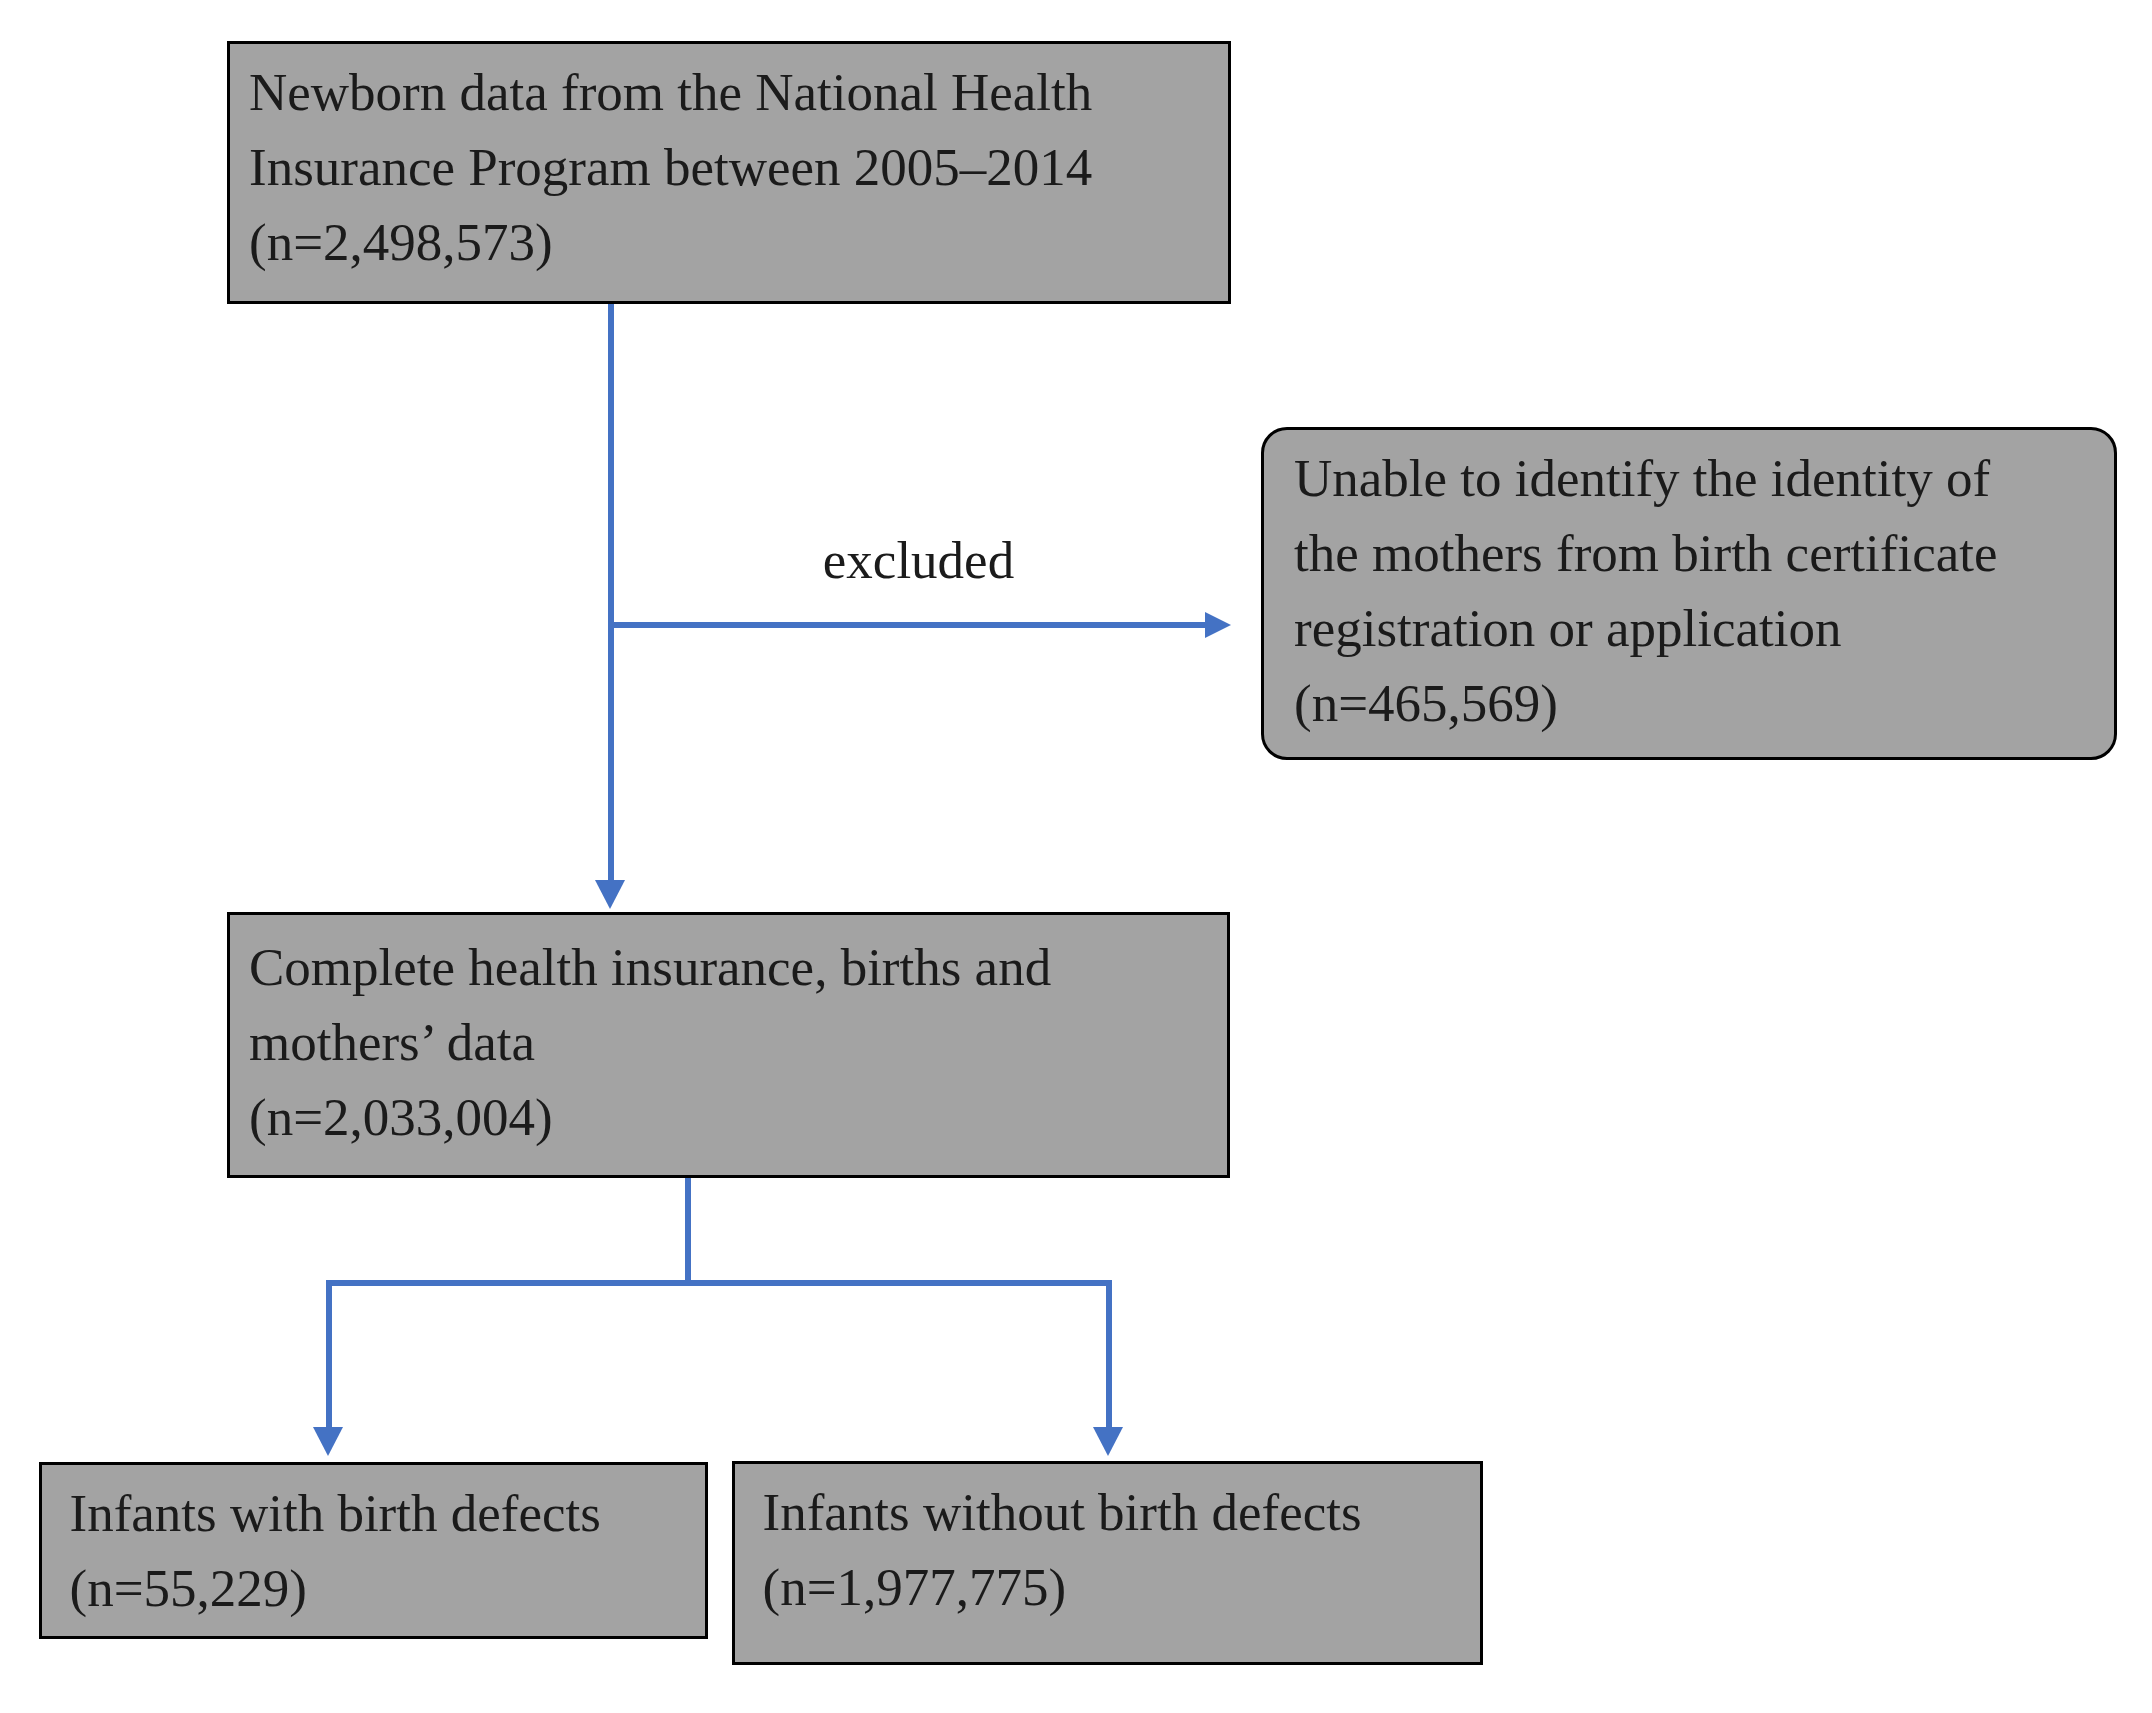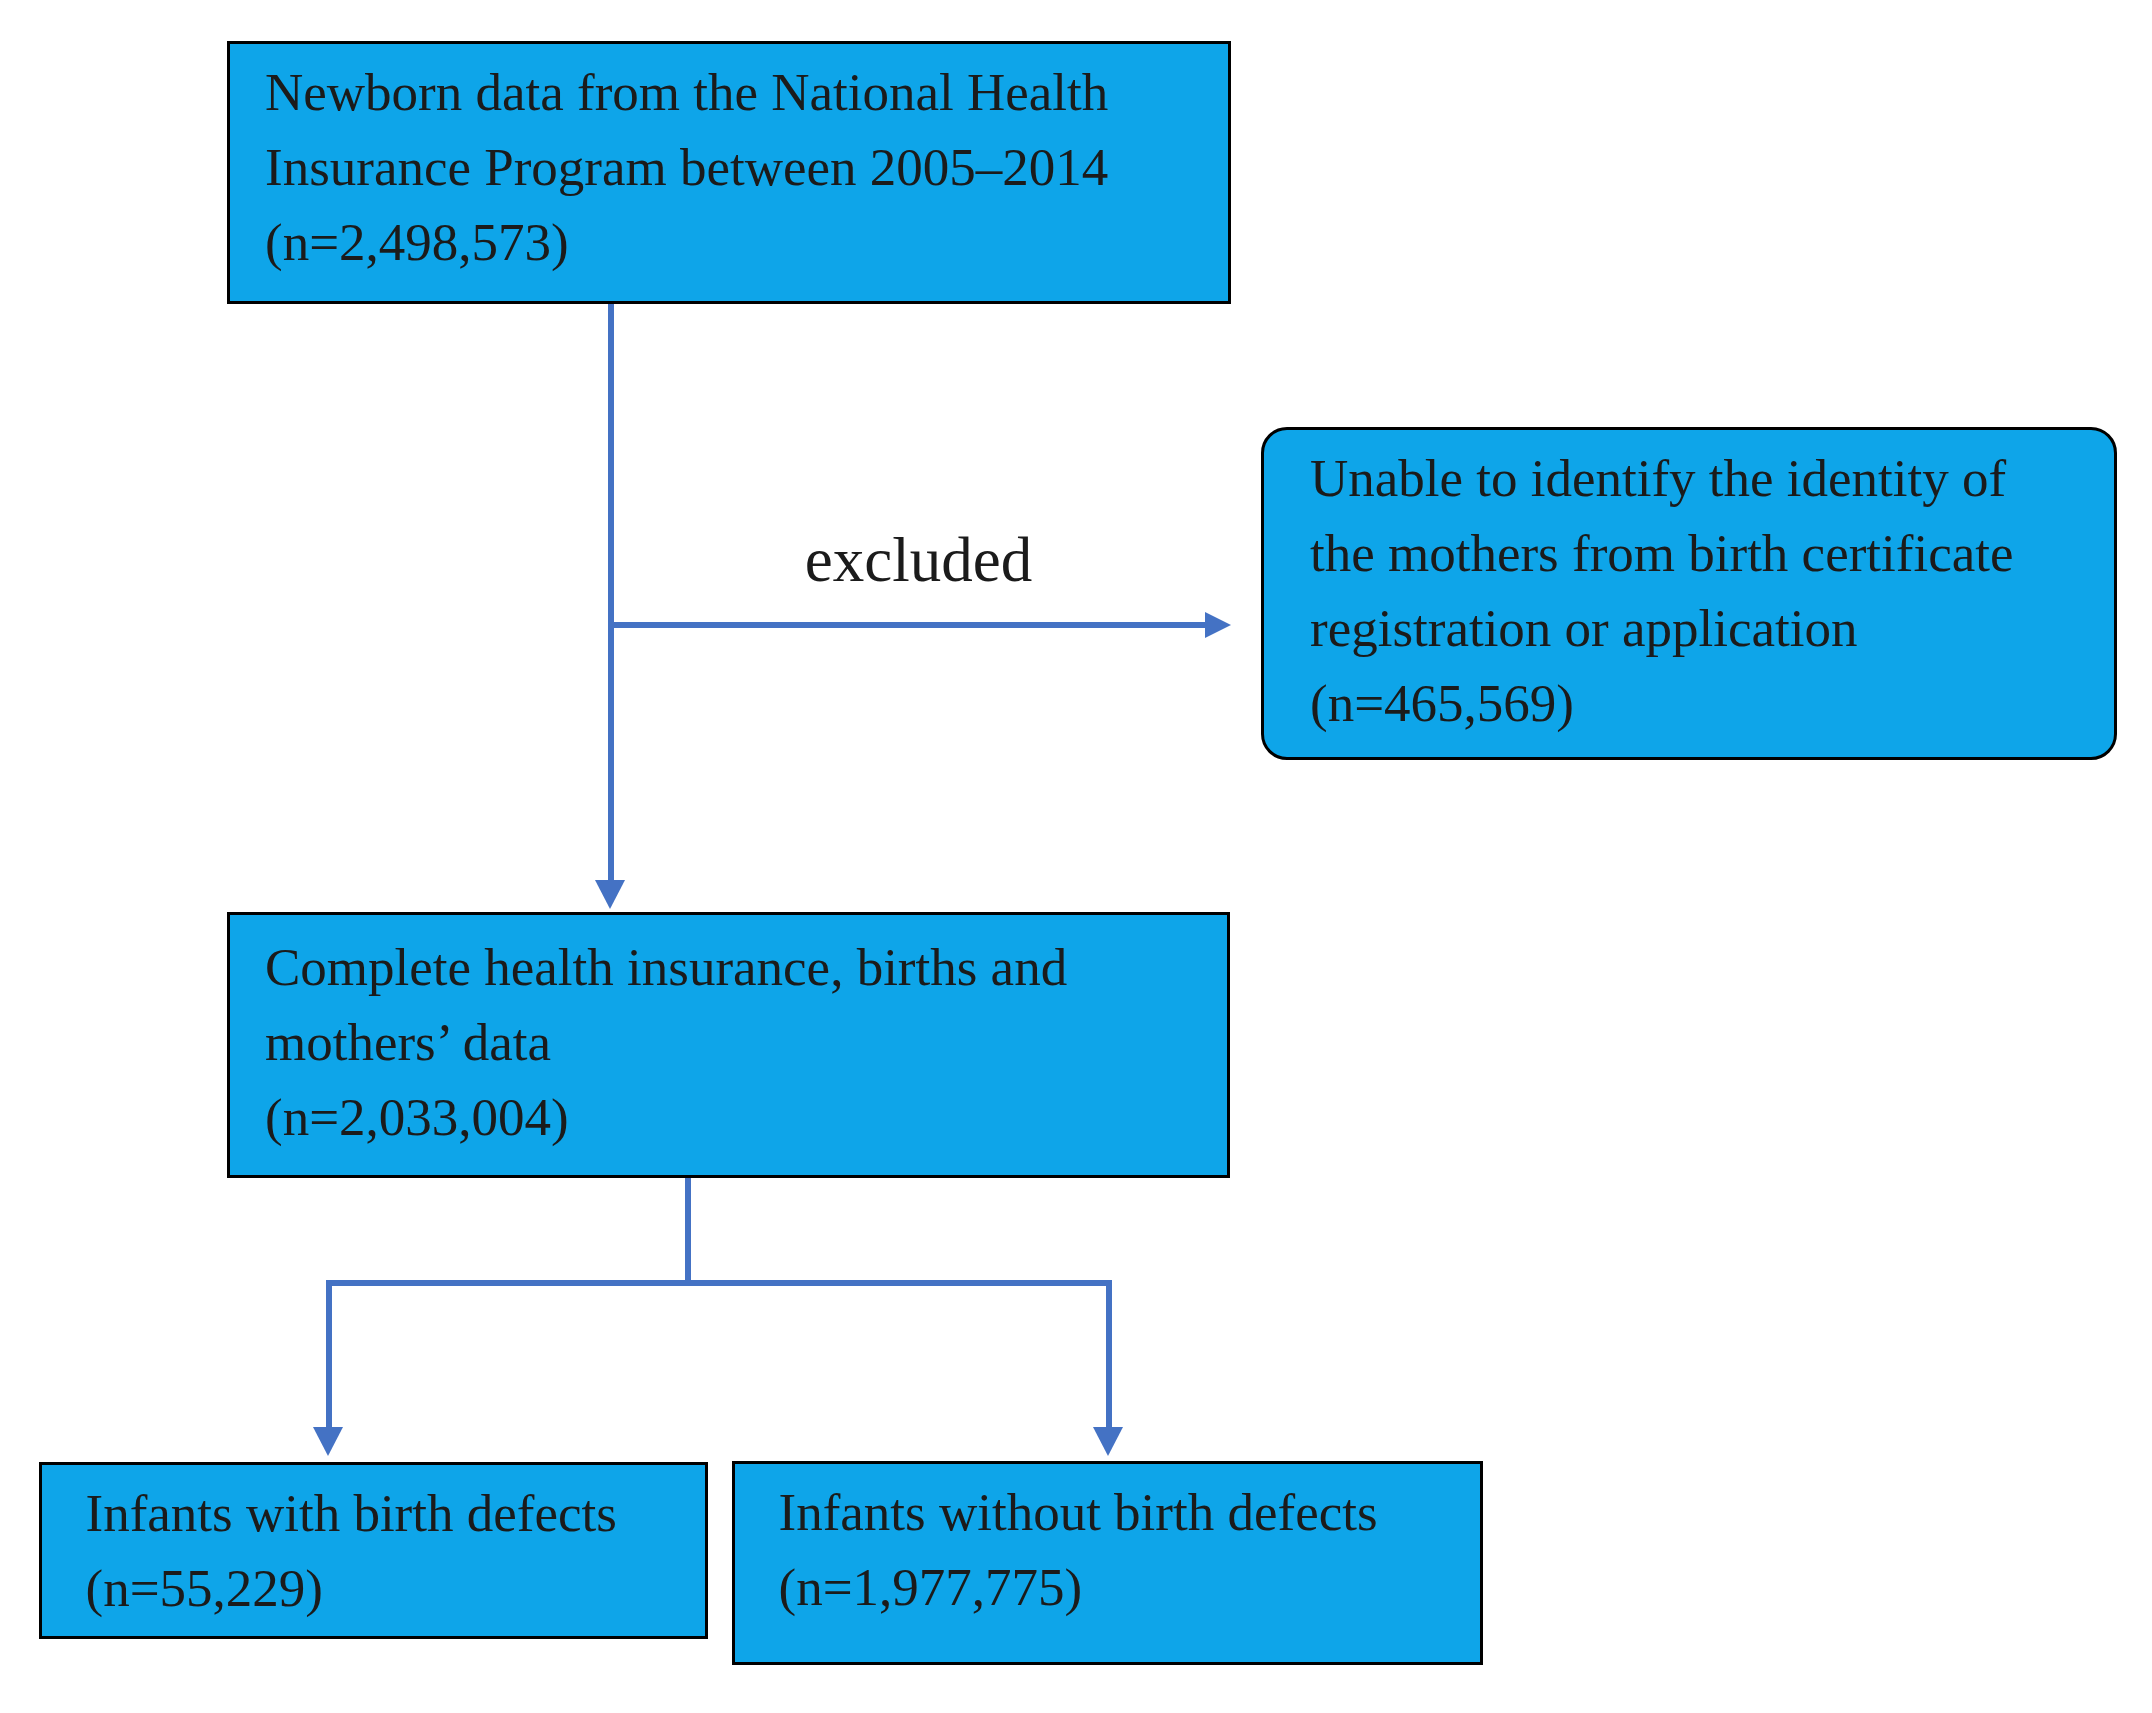--- a/index.html
+++ b/index.html
@@ -12,22 +12,21 @@
     width: 2153px;
     height: 1714px;
     background: #ffffff;
     font-family: "Liberation Serif", "DejaVu Serif", serif;
     overflow: hidden;
   }
   .box {
     position: absolute;
     box-sizing: border-box;
     border: 3.7px solid #000000;
-    background: #0ea5e9;
-    padding-left: 16px;
+    background: #a3a3a3;
   }
   .box-text {
     white-space: pre;
     font-size: 53px;
     line-height: 75px;
     color: #1b1b1b;
     padding-top: 11px;
   }
   #box-newborn  { left: 227px;  top: 41px;   width: 1004px; height: 263px; }
   #box-newborn .box-text  { padding-left: 19px; }
@@ -71,21 +70,21 @@
   #bl-head  { left: 313px; top: 1427px; }
   #br-shaft { left: 1106px; top: 1280px; width: 5.5px; height: 149px; }
   #br-head  { left: 1093px; top: 1427px; }
 
   #excluded-label {
     position: absolute;
     left: 790px;
     top: 531px;
     width: 257px;
     text-align: center;
-    font-size: 63px;
+    font-size: 53px;
     line-height: 59px;
     color: #1b1b1b;
   }
 </style>
 </head>
 <body>
 
 <div id="canvas">
 
   <div class="box" id="box-newborn">

